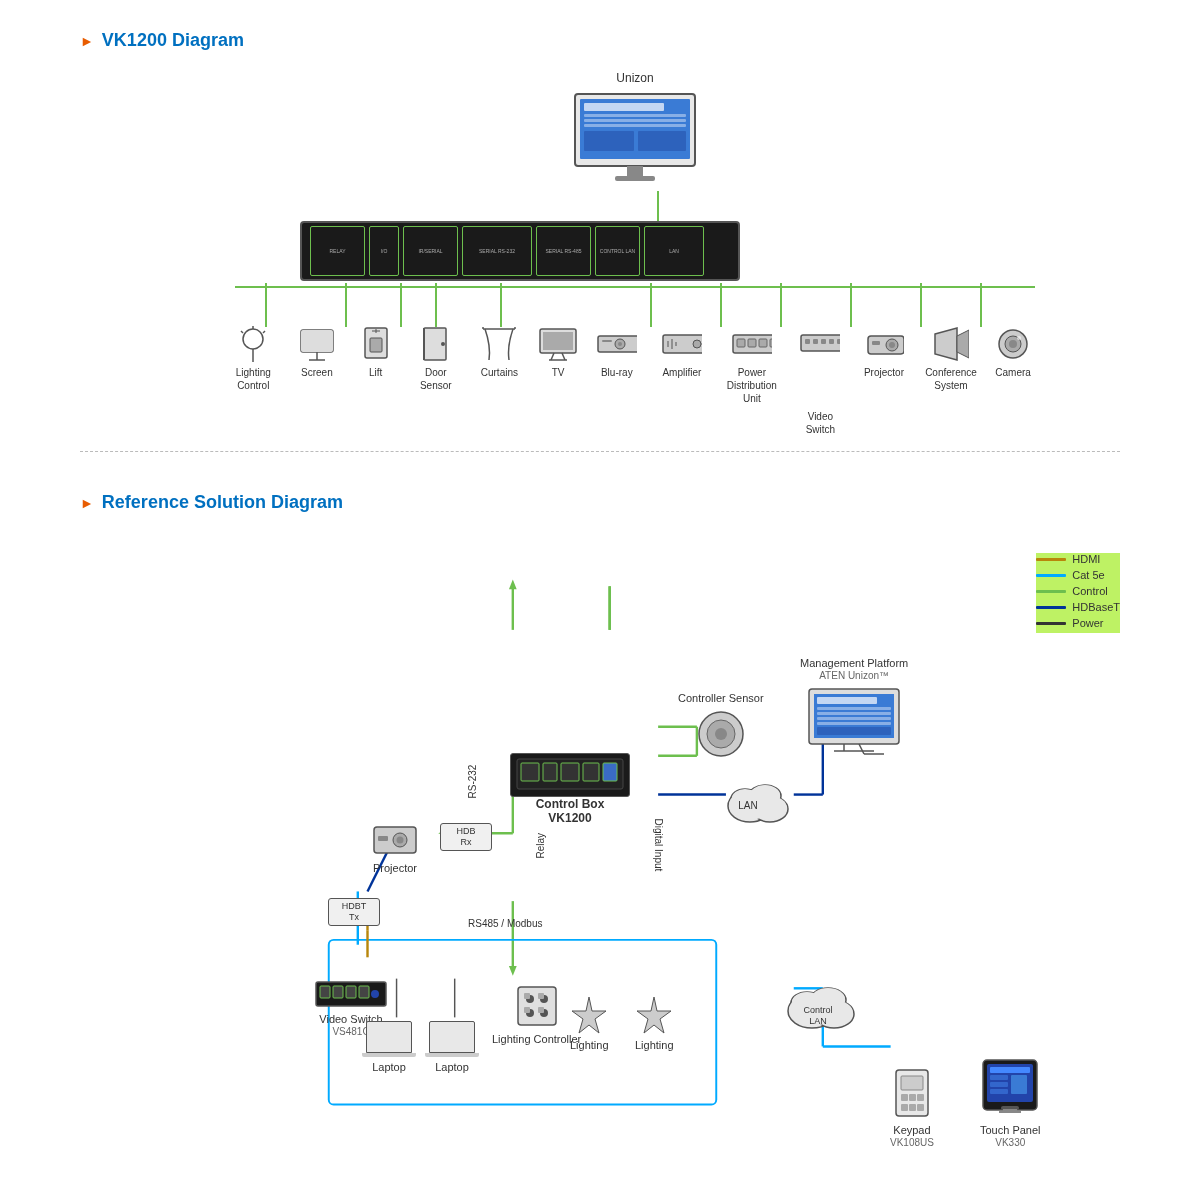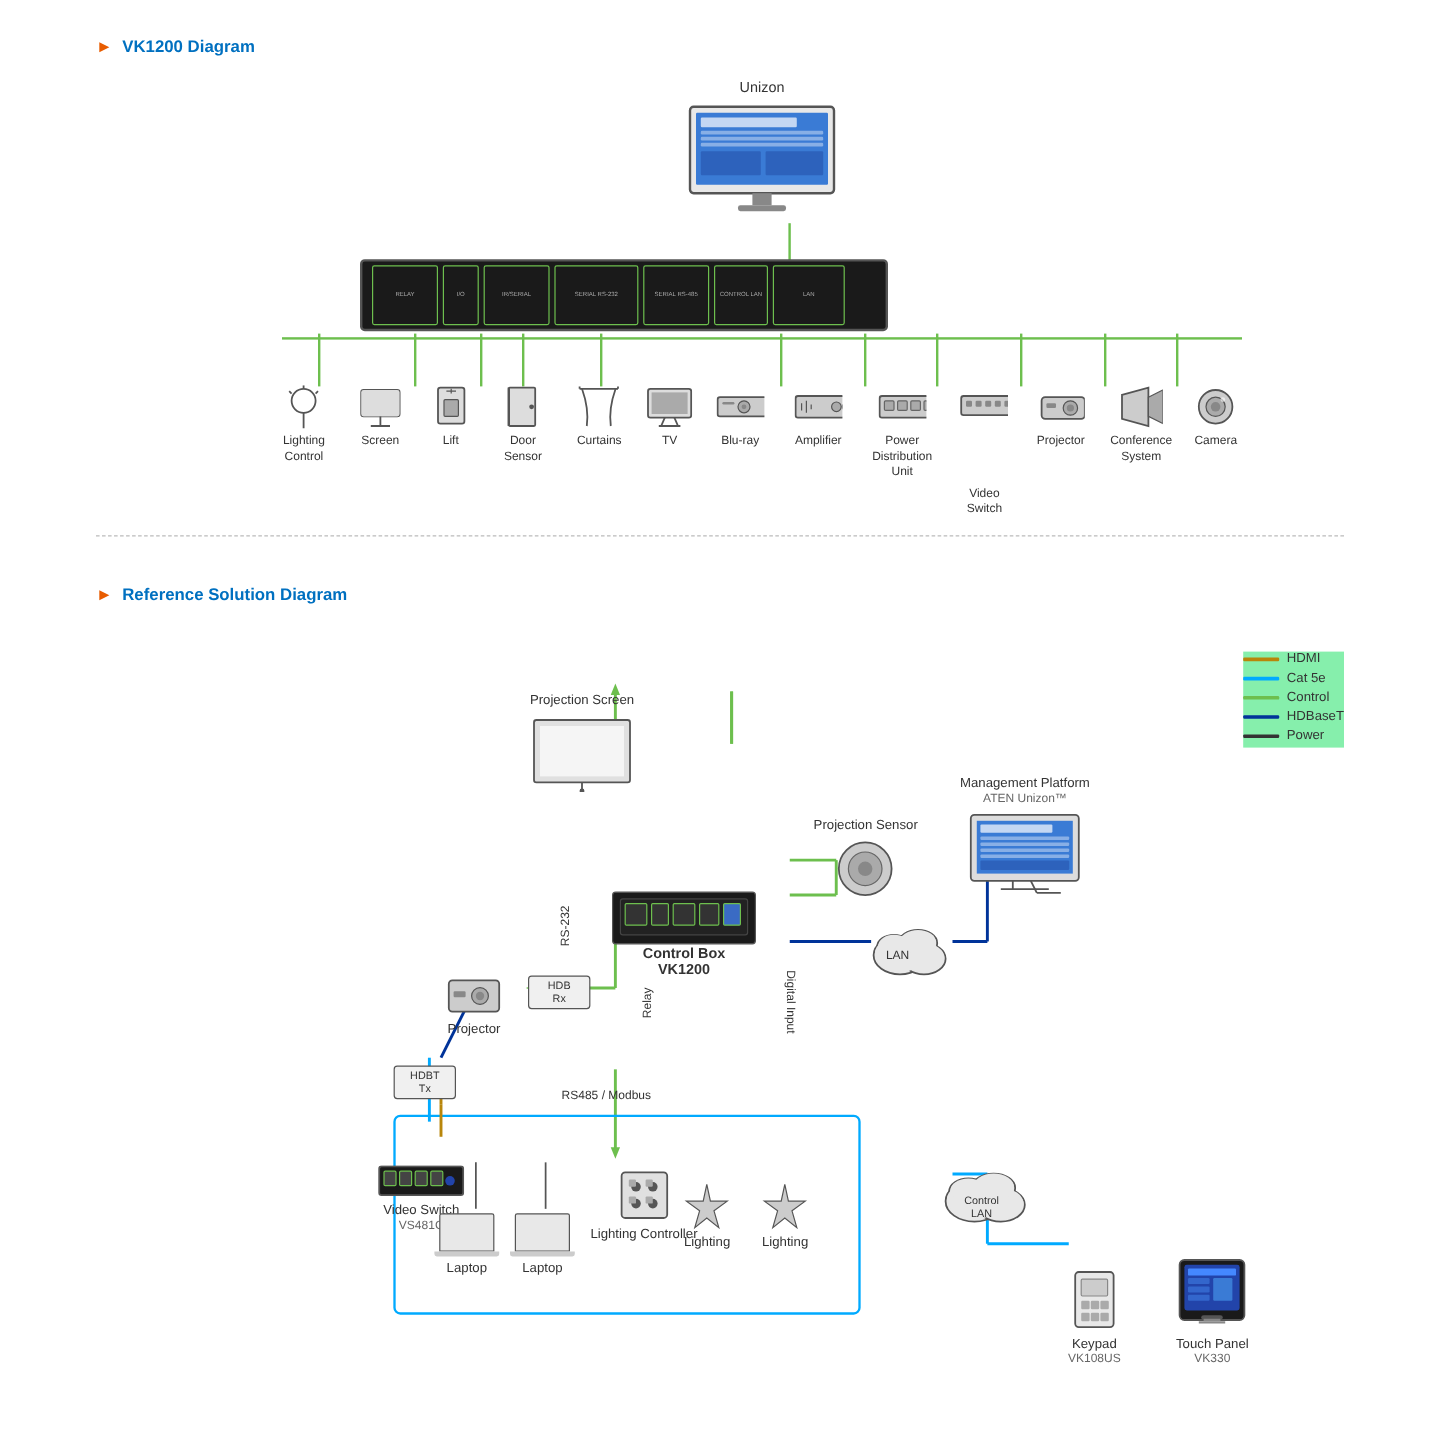--- a/index.html
+++ b/index.html
@@ -23,21 +23,21 @@
       align-items: center;
       gap: 8px;
       margin-bottom: 20px;
     }
     .section-header-arrow {
       color: #e85c00;
       font-size: 14px;
     }
     .section-header-text {
       color: #0070c0;
-      font-size: 14px;
+      font-size: 18px;
       font-weight: bold;
     }
 
     
     .diagram1-section {
       margin-bottom: 40px;
     }
     .diagram1-container {
       position: relative;
       width: 100%;
@@ -182,21 +182,21 @@
       width: 1040px;
       height: 620px;
       margin: 0 auto;
     }
 
     
     .legend {
       position: absolute;
       top: 20px;
       right: 0px;
-      background: #86efac;
+      background: #bef264;
     }
     .legend-item {
       display: flex;
       align-items: center;
       gap: 6px;
       margin-bottom: 4px;
       font-size: 11px;
       color: #333;
     }
     .legend-line {
@@ -586,29 +586,20 @@
         <line x1="750" y1="530" x2="820" y2="530" stroke="#00aaff" stroke-width="2.5"></line>
 
         <line x1="280" y1="438" x2="280" y2="410" stroke="#b8860b" stroke-width="2.5"></line>
         <line x1="280" y1="410" x2="280" y2="390" stroke="#b8860b" stroke-width="2.5"></line>
         <polygon points="280,382 276,392 284,392" fill="#b8860b"></polygon>
 
         <line x1="310" y1="500" x2="310" y2="460" stroke="#555" stroke-width="1.5"></line>
         <line x1="370" y1="500" x2="370" y2="460" stroke="#555" stroke-width="1.5"></line>
       </svg>
 
-      <div class="d2-device" style="top:55px; left:360px;">
-        <div style="font-size:11px;color:#333;margin-bottom:5px;">Projection Screen</div>
-        <svg width="90" height="65">
-          <rect x="5" y="5" width="80" height="52" rx="2" fill="#e0e0e0" stroke="#555" stroke-width="1.5"></rect>
-          <rect x="10" y="10" width="70" height="42" fill="#f5f5f5"></rect>
-          <line x1="45" y1="57" x2="45" y2="64" stroke="#555" stroke-width="1.5"></line>
-          <circle cx="45" cy="64" r="2" fill="#555"></circle>
-        </svg>
-      </div>
 
       <div class="d2-device" style="top:290px; left:290px;">
         <svg width="50" height="35">
           <rect x="4" y="4" width="42" height="26" rx="3" fill="#ccc" stroke="#555" stroke-width="1.5"></rect>
           <circle cx="30" cy="17" r="7" fill="#aaa" stroke="#555" stroke-width="1"></circle>
           <circle cx="30" cy="17" r="3.5" fill="#888"></circle>
           <rect x="8" y="13" width="10" height="5" rx="1" fill="#888"></rect>
         </svg>
         <div class="d2-label">Projector</div>
       </div>
@@ -702,21 +693,21 @@
       </div>
 
       <div class="d2-device" style="top:462px; left:555px;">
         <svg width="38" height="40">
           <polygon points="19,2 22,16 36,16 25,24 29,38 19,30 9,38 13,24 2,16 16,16" fill="#ccc" stroke="#555" stroke-width="1"></polygon>
         </svg>
         <div class="d2-label">Lighting</div>
       </div>
 
       <div class="d2-device" style="top:155px; left:598px;">
-        <div class="d2-label" style="margin-bottom:4px;">Projection
+        <div class="d2-label" style="margin-bottom:4px;">Controller
 Sensor</div>
         <svg width="50" height="50">
           <circle cx="25" cy="25" r="22" fill="#ccc" stroke="#555" stroke-width="1.5"></circle>
           <circle cx="25" cy="25" r="14" fill="#aaa" stroke="#666" stroke-width="1"></circle>
           <circle cx="25" cy="25" r="6" fill="#888"></circle>
         </svg>
       </div>
 
       <div class="d2-device" style="top:120px; left:720px;">
         <div class="d2-label">Management Platform</div>

